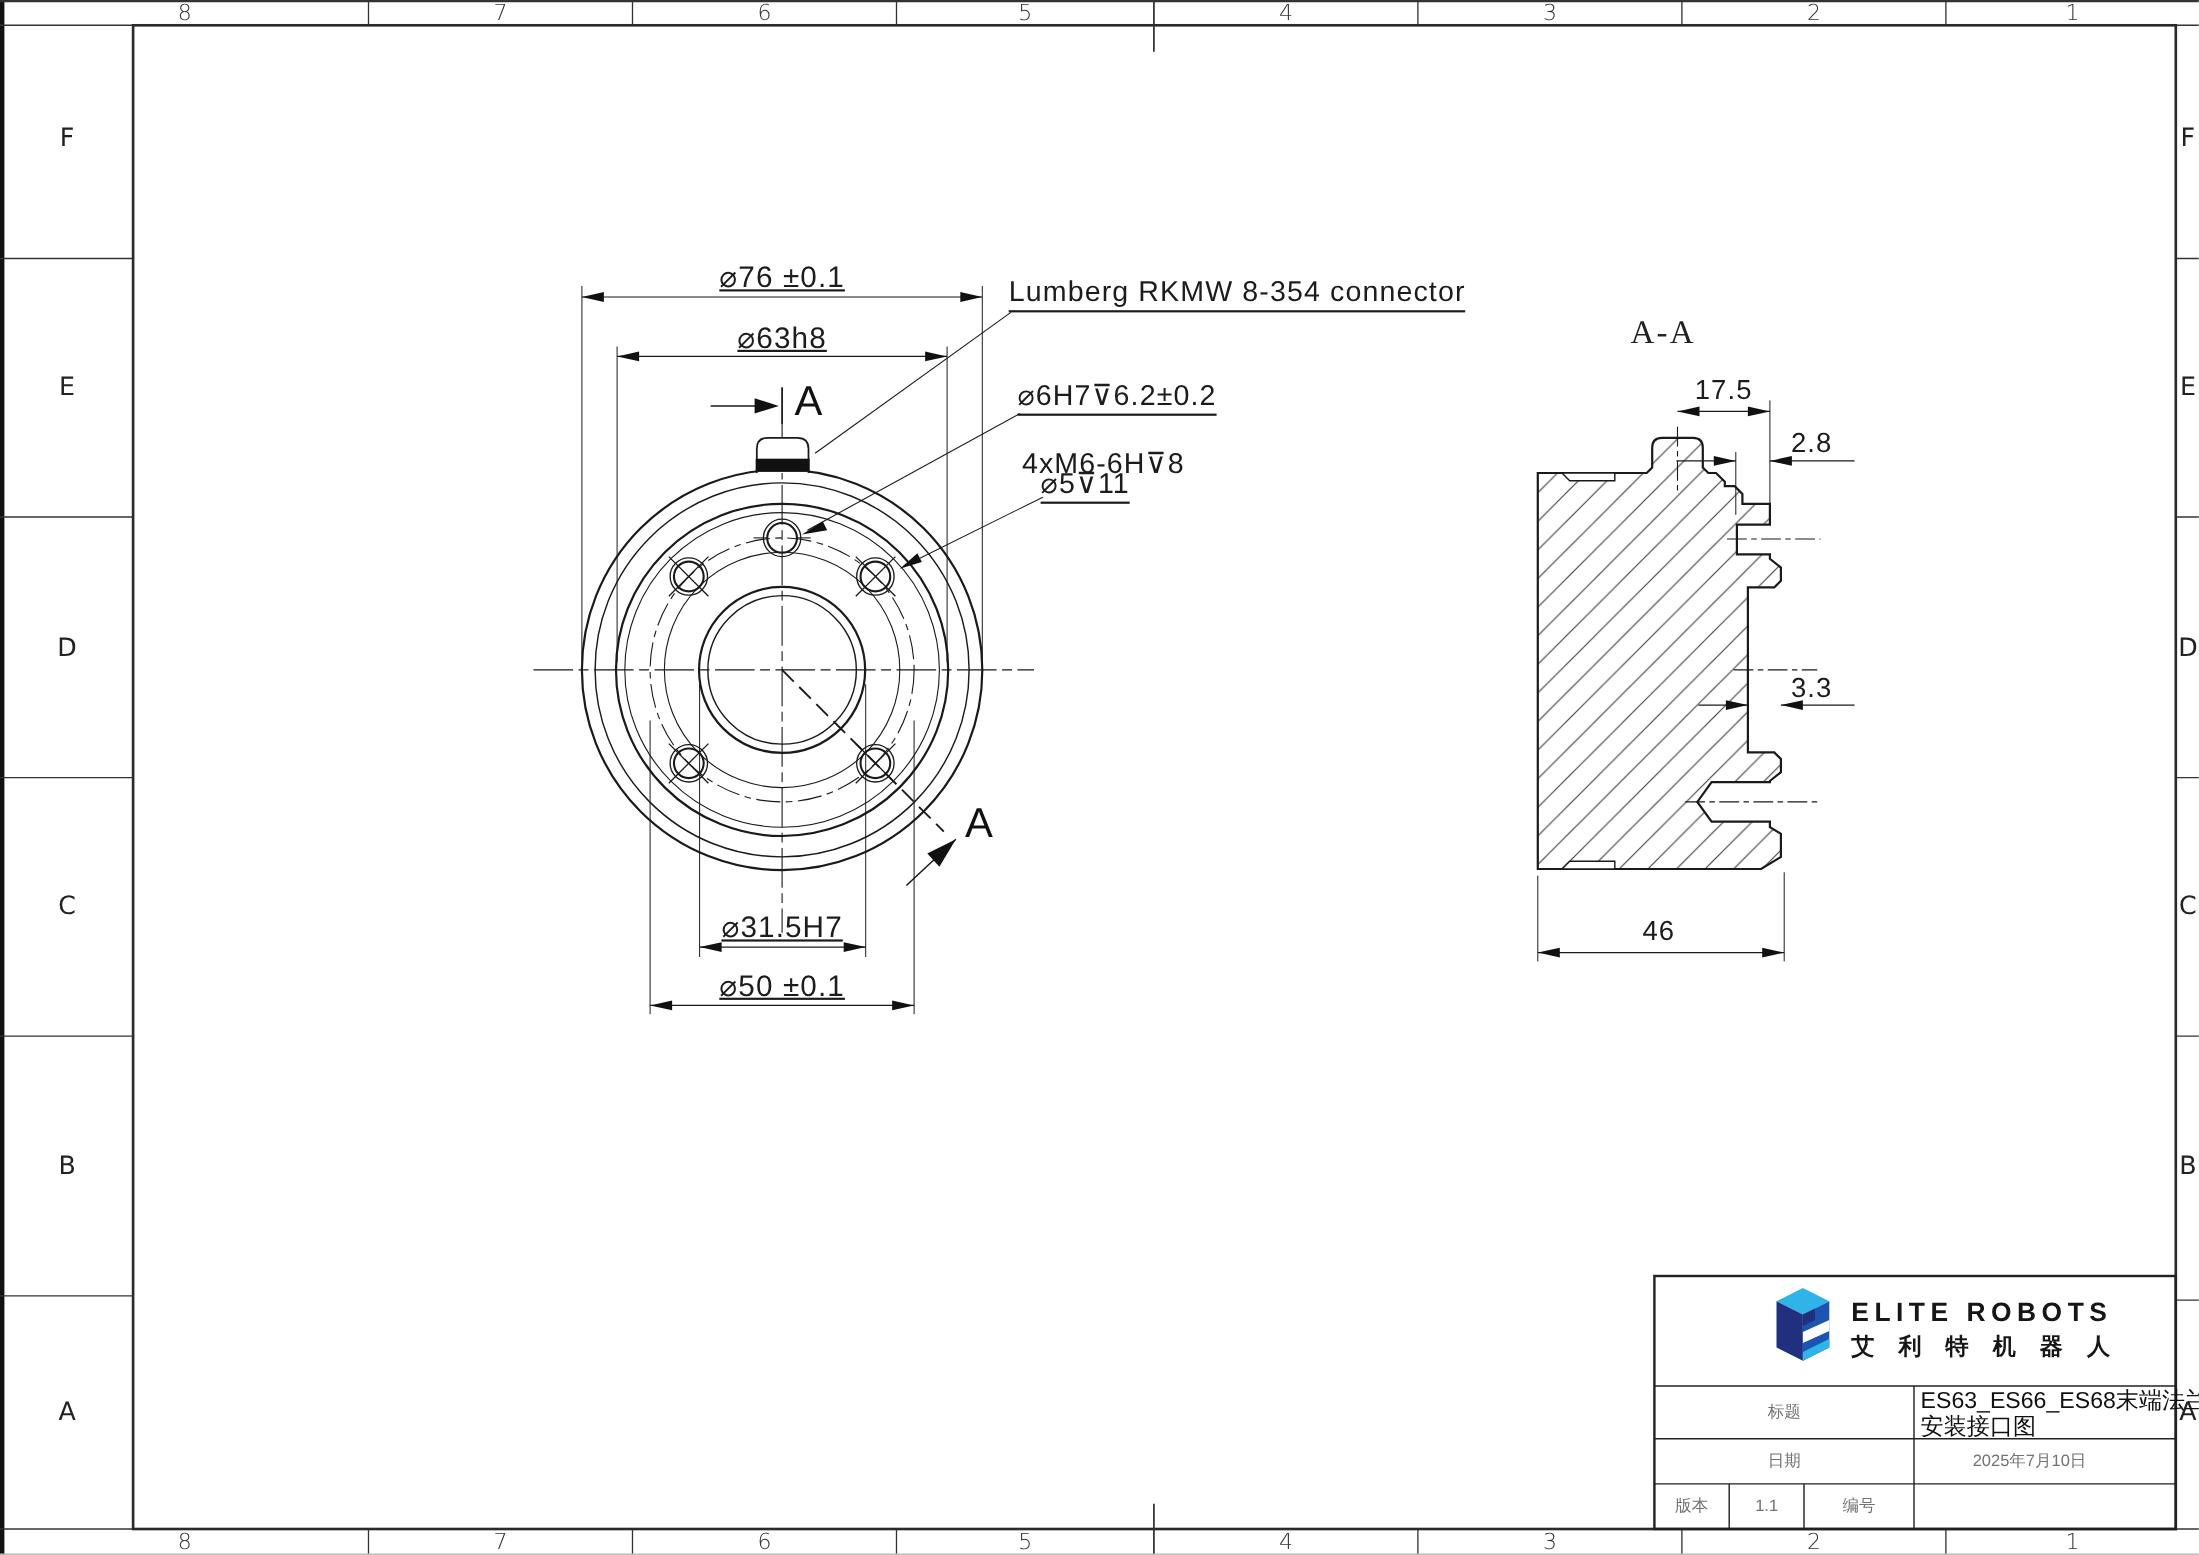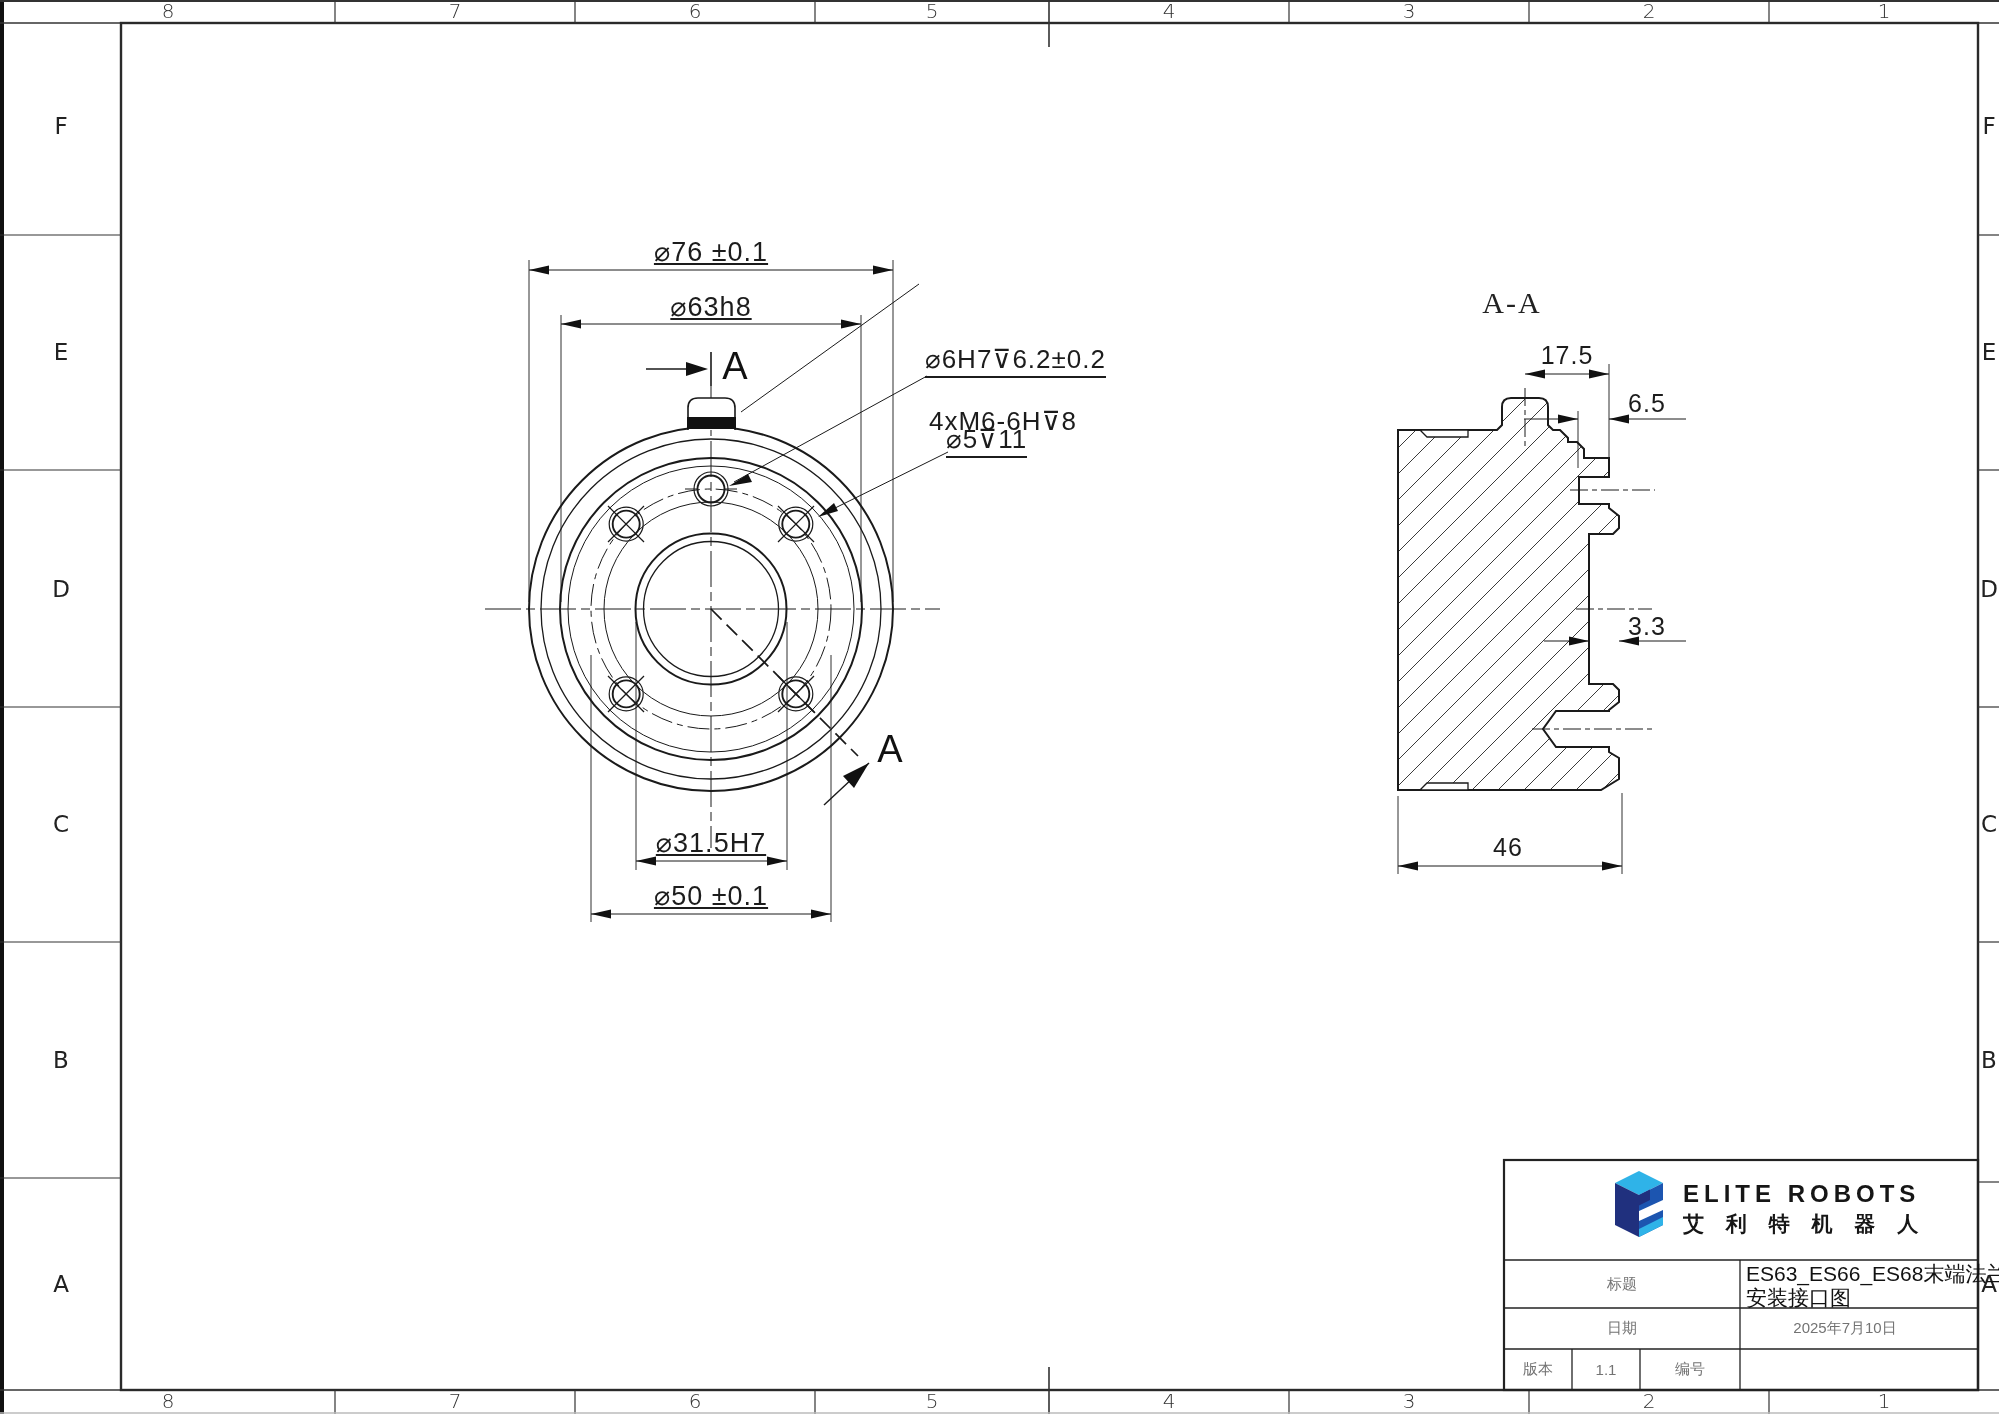--- a/index.html
+++ b/index.html
@@ -257,30 +257,31 @@
   <div class="lbl grid-let ctr" style="left:1989px;top:589px">D</div>
   <div class="lbl grid-let ctr" style="left:1989px;top:824px">C</div>
   <div class="lbl grid-let ctr" style="left:1989px;top:1060px">B</div>
   <div class="lbl grid-let ctr" style="left:1989px;top:1284px">A</div>
 
   <div class="lbl dim ctr" style="left:711px;top:252px">⌀76 ±0.1</div>
   <div class="lbl dim ctr" style="left:711px;top:307px">⌀63h8</div>
   <div class="lbl dim ctr" style="left:711px;top:843px">⌀31.5H7</div>
   <div class="lbl dim ctr" style="left:711px;top:896px">⌀50 ±0.1</div>
 
+  <div class="lbl callout underlined" style="left:917px;top:250px">Lumberg RKMW 8-354 connector</div>
   <div class="lbl callout underlined" style="left:925px;top:344px">⌀6H7⊽6.2±0.2</div>
   <div class="lbl callout" style="left:929px;top:406px">4xM6-6H⊽8</div>
   <div class="lbl callout underlined" style="left:946px;top:424px">⌀5⊽11</div>
 
   <div class="lbl secA ctr" style="left:735px;top:366px">A</div>
   <div class="lbl secA ctr" style="left:890px;top:749px">A</div>
 
   <div class="lbl aa-title ctr" style="left:1512px;top:303px">A-A</div>
   <div class="lbl dim-s ctr" style="left:1567px;top:355px">17.5</div>
-  <div class="lbl dim-s ctr" style="left:1647px;top:403px">6.5</div>
+  <div class="lbl dim-s ctr" style="left:1647px;top:403px">2.8</div>
   <div class="lbl dim-s ctr" style="left:1647px;top:626px">3.3</div>
   <div class="lbl dim-s ctr" style="left:1508px;top:847px">46</div>
 
   <div class="lbl logo-en" style="left:1683px;top:1180px">ELITE ROBOTS</div>
   <div class="lbl logo-cn" style="left:1683px;top:1210px">艾 利 特 机 器 人</div>
 
   <div class="lbl tb-lbl ctr" style="left:1622px;top:1284px">标题</div>
   <div class="lbl tb-title" style="left:1746px;top:1262px">ES63_ES66_ES68末端法兰</div>
   <div class="lbl tb-title" style="left:1746px;top:1286px">安装接口图</div>
 

